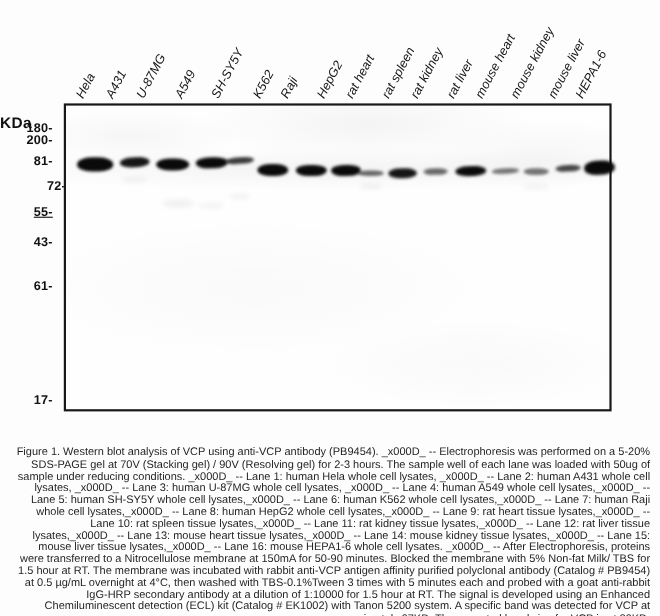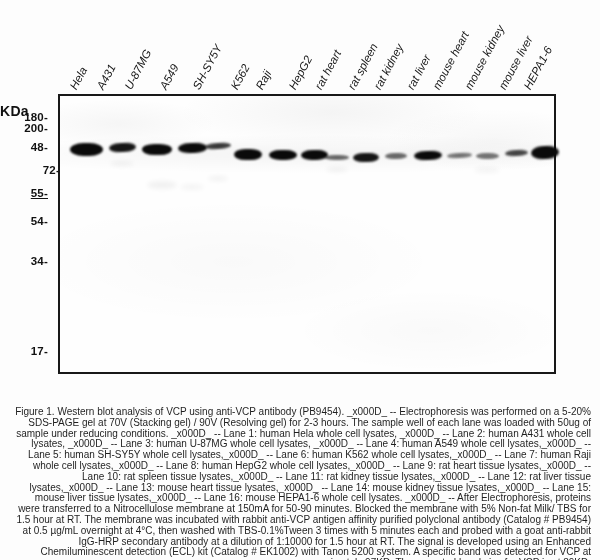--- a/index.html
+++ b/index.html
@@ -54,27 +54,27 @@
   }
 </style>
 </head>
 <body>
 
 <div id="stage">
   <div id="kda-label">KDa</div>
   <div id="markers">
       <div class="marker" style="top: 110px;">180-</div>
       <div class="marker" style="top: 121px;">200-</div>
-      <div class="marker" style="top: 140px;">48-</div>
+      <div class="marker" style="top: 140px;">81-</div>
       <div class="marker" style="top: 163px; margin-left: 12px;">72-</div>
       <div class="marker" style="top: 186px; text-decoration: underline;">55-</div>
-      <div class="marker" style="top: 214px;">54-</div>
-      <div class="marker" style="top: 254px;">34-</div>
+      <div class="marker" style="top: 214px;">43-</div>
+      <div class="marker" style="top: 254px;">61-</div>
       <div class="marker" style="top: 284px; margin-left: 29px;">26-</div>
-      <div class="marker" style="top: 344px;">17-</div>
+      <div class="marker" style="top: 357px;">17-</div>
     </div>
   <div id="lane-labels">
       <div class="lane-label" style="left: 79px;">Hela</div>
       <div class="lane-label" style="left: 106px;">A431</div>
       <div class="lane-label" style="left: 134px;">U-87MG</div>
       <div class="lane-label" style="left: 169px;">A549</div>
       <div class="lane-label" style="left: 202px;">SH-SY5Y</div>
       <div class="lane-label" style="left: 240px;">K562</div>
       <div class="lane-label" style="left: 265px;">Raji</div>
       <div class="lane-label" style="left: 298px;">HepG2</div>

